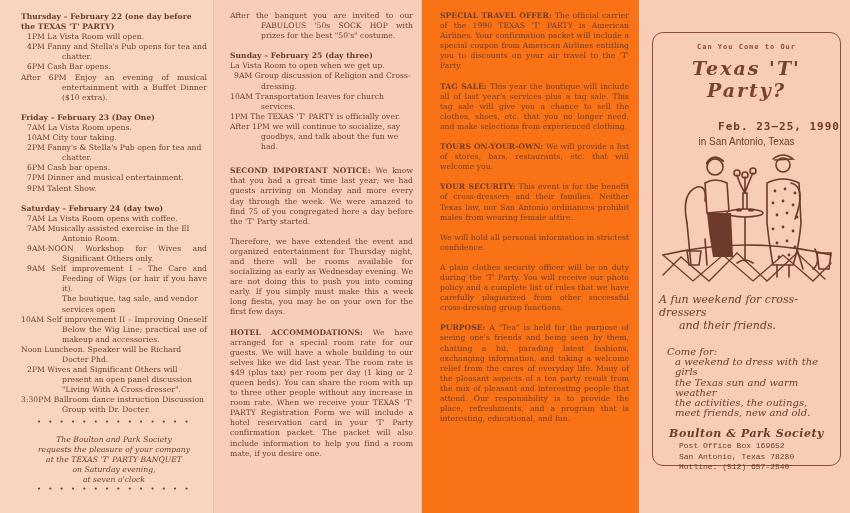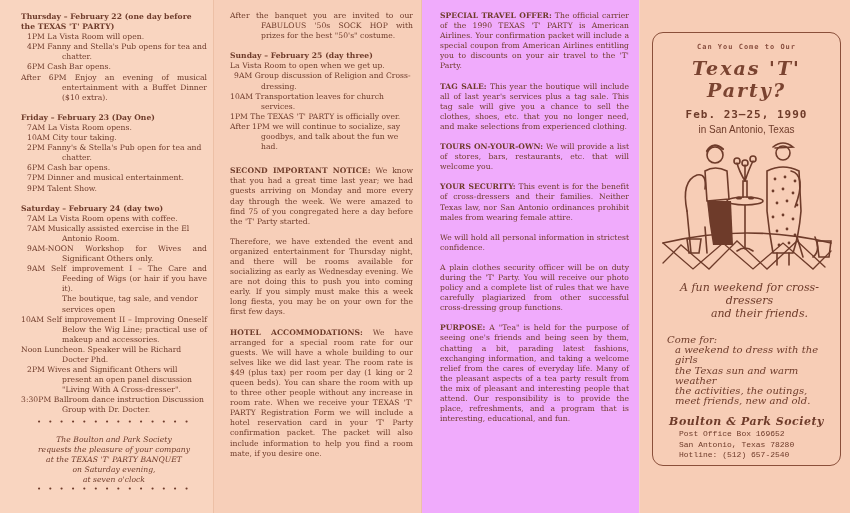--- a/index.html
+++ b/index.html
@@ -5,44 +5,44 @@
   html, body { margin:0; padding:0; }
   body {
     width:850px; height:513px; overflow:hidden; position:relative;
     background:#f6c9b1;
     font-family:"DejaVu Serif", serif;
     color:#6e3b2a;
   }
   .panel { position:absolute; top:0; height:513px; box-sizing:border-box; }
   #p1 { left:0; width:213px; background:#f9d5c0; padding:12px 6px 0 21px; }
   #p2 { left:213px; width:208px; background:#f7cfb9; padding:11px 8px 0 16px; border-left:1px solid #edc0a6; }
-  #p3 { left:421px; width:218px; background:#f0abfc; padding:11px 10px 0 18px; border-left:1px solid #edc0a6; }
+  #p3 { left:421px; width:218px; background:#f97316; padding:11px 10px 0 18px; border-left:1px solid #edc0a6; }
   #p4 { left:639px; width:211px; background:#f7cdb6; border-left:1px solid #f3d8c6; }
 
   .txt { font-size:7.6px; line-height:10.1px; letter-spacing:0.05px; }
   .hd { font-weight:bold; }
   .item { padding-left:41px; text-indent:-35px; margin:0; }
   .item.wide { text-indent:-41px; }
   .sec { margin:0 0 10px 0; }
   .para { margin:0 0 10px 0; text-align:justify; }
   .ital { font-style:italic; text-align:center; }
   .dots { text-align:center; letter-spacing:2.5px; font-size:7px; line-height:8px; }
 
   
   .cover {
     position:absolute; left:12px; top:32px; width:189px; height:434px;
     border:1.5px solid #8a4f3a; border-radius:11px; box-sizing:border-box;
     text-align:center;
   }
   .c-q { font-family:"DejaVu Sans Mono", monospace; font-weight:bold; font-size:7px; margin-top:10px; letter-spacing:1px; color:#8a5040; }
   .c-title { font-family:"DejaVu Serif", serif; font-style:italic; font-weight:bold; font-size:19px; margin-top:6px; color:#7a4330; letter-spacing:2px; }
-  .c-date { font-family:"DejaVu Sans Mono", monospace; font-weight:bold; font-size:11px; margin-top:7px; letter-spacing:1px; }
+  .c-date { font-family:"DejaVu Sans Mono", monospace; font-weight:bold; font-size:11px; margin-top:19px; letter-spacing:1px;text-align:right; }
   .c-loc { font-family:"Liberation Sans", sans-serif; font-size:10px; margin-top:3px; }
   .illus { margin:6px auto 0 auto; width:180px; height:132px; }
-  .c-fun { font-family:"DejaVu Serif", serif; font-style:italic; font-size:11px; line-height:13px; margin-top:4px; text-align:center; padding-left:6px; }
+  .c-fun { font-family:"DejaVu Serif", serif; font-style:italic; font-size:11px; line-height:13px; margin-top:4px; text-align:left; padding-left:6px; }
   .c-fun .l2 { padding-left:20px; }
   .c-come { font-style:italic; font-size:10px; line-height:10.2px; text-align:left; margin-top:15px; padding-left:14px; }
   .c-come .it { padding-left:8px; }
   .c-org { font-family:"DejaVu Serif", serif; font-style:italic; font-weight:bold; font-size:11px; margin-top:9px; letter-spacing:0.5px; }
   .c-addr { font-family:Liberation Mono, monospace; font-size:8px; line-height:10.2px; text-align:left; padding-left:26px; margin-top:1px; }
 </style>
 </head>
 <body>
 
 <div class="panel txt" id="p1">

